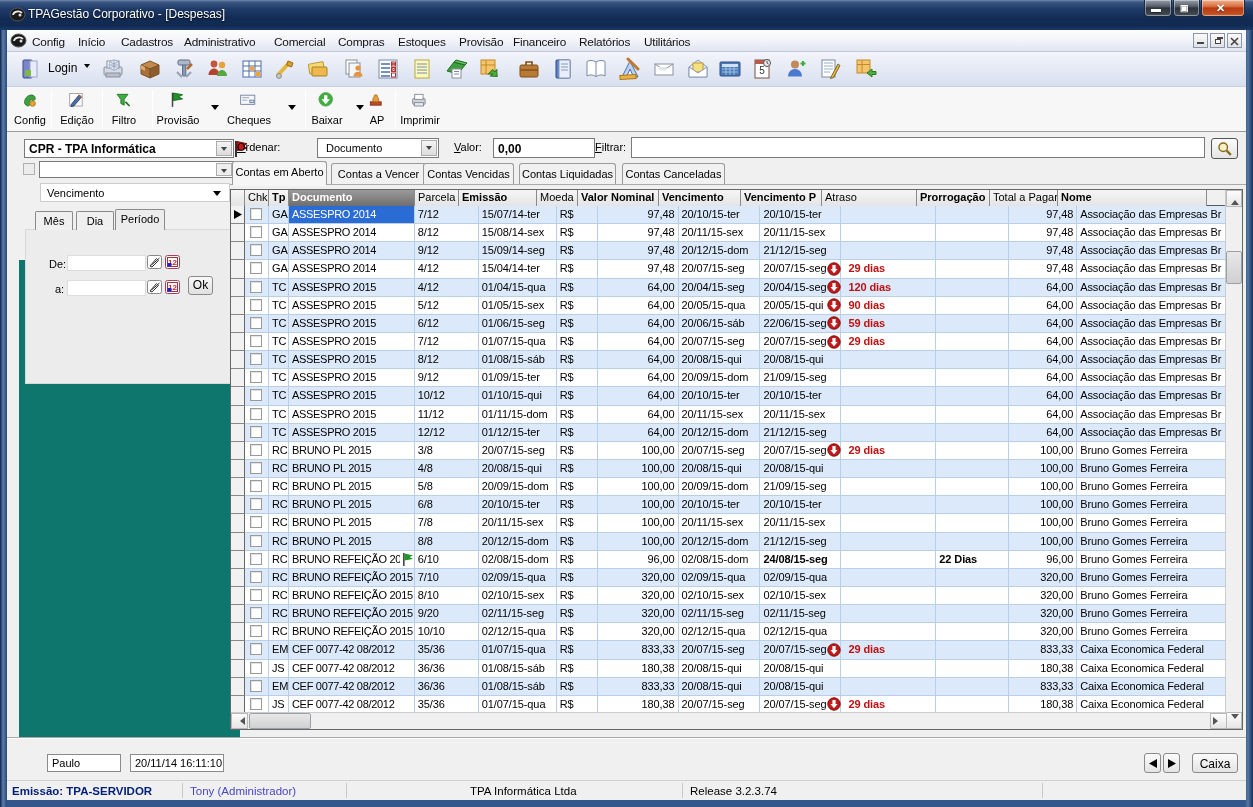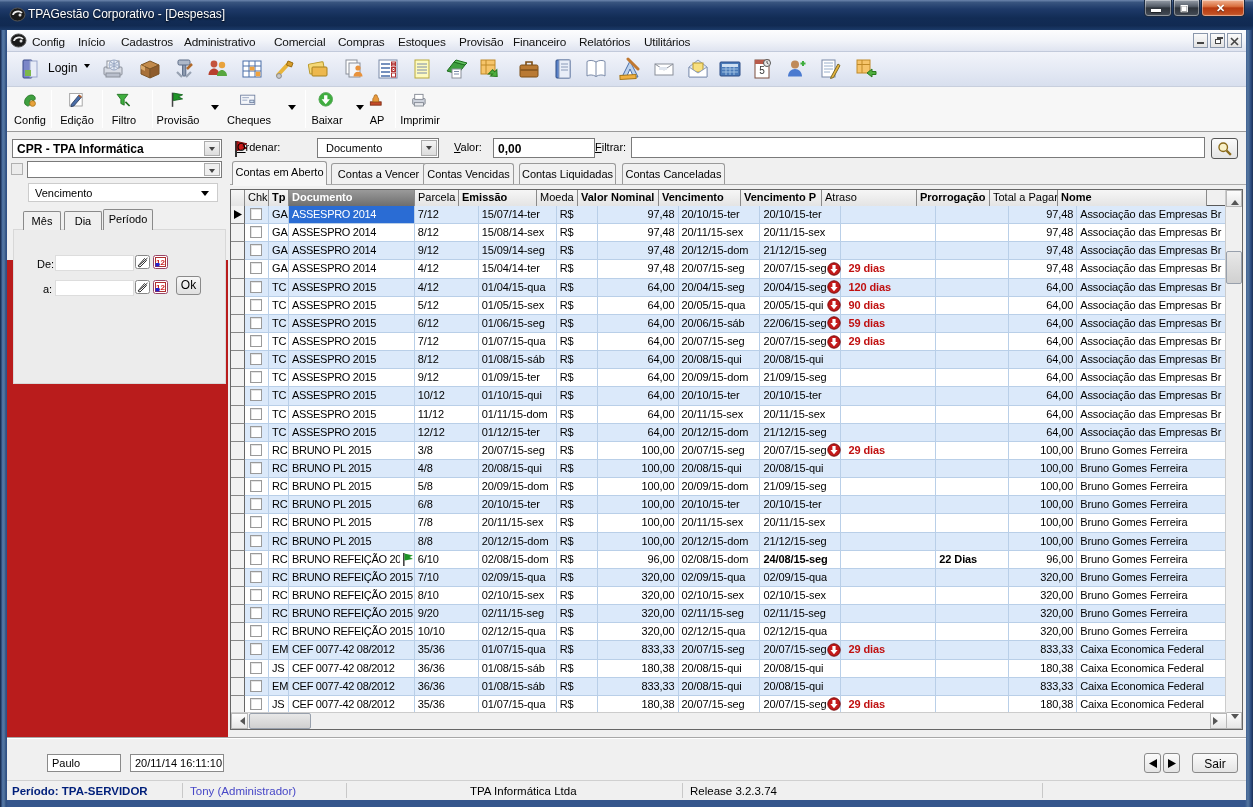--- a/index.html
+++ b/index.html
@@ -28,21 +28,21 @@
 
 
 #tb2 { position:absolute; left:0; top:57px; width:1239px; height:45px; background:#f7f7f7; border-bottom:1px solid #9a9a9a; }
 .t2 { position:absolute; top:4px; transform:translateX(-50%); text-align:center; }
 .t2i { height:22px; }
 .t2l { font-size:11px; color:#000; margin-top:1px; }
 .darr { position:absolute; top:18px; border:4px solid transparent; border-top:5px solid #000; }
 .vsep { position:absolute; top:3px; height:38px; width:1px; background:#d0d0d0; border-right:1px solid #fff; }
 
 
-#leftpane { position:absolute; left:0; top:102px; width:221px; height:605px; background:#b91c1c; }
+#leftpane { position:absolute; left:12px; top:102px; width:221px; height:605px; background:#0f766e; }
 #lefttop { position:absolute; left:0; top:0; width:221px; height:128px; background:#f0f0f0; }
 .combo { position:absolute; background:#fff; border:1px solid #7a7a7a; }
 .combo .cbtn { position:absolute; right:1px; top:1px; bottom:1px; width:16px; background:linear-gradient(180deg,#f4f4f4,#dcdcdc); border:1px solid #acacac; }
 .combo .cbtn:after { content:""; position:absolute; left:4px; top:5px; border:3.5px solid transparent; border-top:4.5px solid #444; }
 .gpanel { position:absolute; left:6px; top:97px; width:213px; height:155px; background:#ececec; border:1px solid #d8d8d8; }
 .ltab { position:absolute; height:19px; background:#f0f0f0; border:1px solid #8a8a8a; border-bottom:none; border-radius:2px 2px 0 0; text-align:center; font-size:11px; padding-top:3px; }
 .tbx { position:absolute; background:#fff; border:1px solid #ddd; }
 .okbtn { position:absolute; background:linear-gradient(180deg,#f8f8f8,#e0e0e0); border:1px solid #8a8a8a; border-radius:3px; text-align:center; font-size:12px; }
 
 
@@ -917,24 +917,24 @@
 
   <div id="botbar">
     <div class="sunk" style="left:40px;top:16px;width:74px;height:18px;padding:2px 0 0 4px;border-color:#8a8a8a">Paulo</div>
     <div class="sunk" style="left:123px;top:16px;width:94px;height:18px;padding:2px 0 0 4px;border-color:#8a8a8a">20/11/14 16:11:10</div>
     <div class="navbtn" style="left:1137px;top:15px;width:17px;height:20px;padding-top:4px"><svg width="8" height="9" viewBox="0 0 8 9">
           <path d="M8 0 L0 4.5 L8 9 Z" fill="#000"></path>
         </svg></div>
     <div class="navbtn" style="left:1156px;top:15px;width:17px;height:20px;padding-top:4px"><svg width="8" height="9" viewBox="0 0 8 9">
           <path d="M0 0 L8 4.5 L0 9 Z" fill="#000"></path>
         </svg></div>
-    <div class="navbtn" style="left:1185px;top:15px;width:46px;height:20px;padding-top:3px;font-size:12px">Sair</div>
+    <div class="navbtn" style="left:1185px;top:15px;width:46px;height:20px;padding-top:3px;font-size:12px">Caixa</div>
   </div>
   <div id="statusbar">
     <div class="spanel" style="left:0;width:176px"></div>
     <div class="spanel" style="left:176px;width:164px"></div>
     <div class="spanel" style="left:340px;width:336px"></div>
     <div class="spanel" style="left:676px;width:360px"></div>
-    <div style="position:absolute;left:5px;top:4px;font-weight:bold;color:#001f7a;font-size:11.5px">Período: TPA-SERVIDOR</div>
+    <div style="position:absolute;left:5px;top:4px;font-weight:bold;color:#001f7a;font-size:11.5px">Emissão: TPA-SERVIDOR</div>
     <div style="position:absolute;left:183px;top:4px;color:#4747c7;font-size:11.5px">Tony (Administrador)</div>
     <div style="position:absolute;left:463px;top:4px;font-size:11.5px">TPA Informática Ltda</div>
     <div style="position:absolute;left:683px;top:4px;font-size:11.5px">Release 3.2.3.74</div>
   </div>
 </div>
 </body></html>

